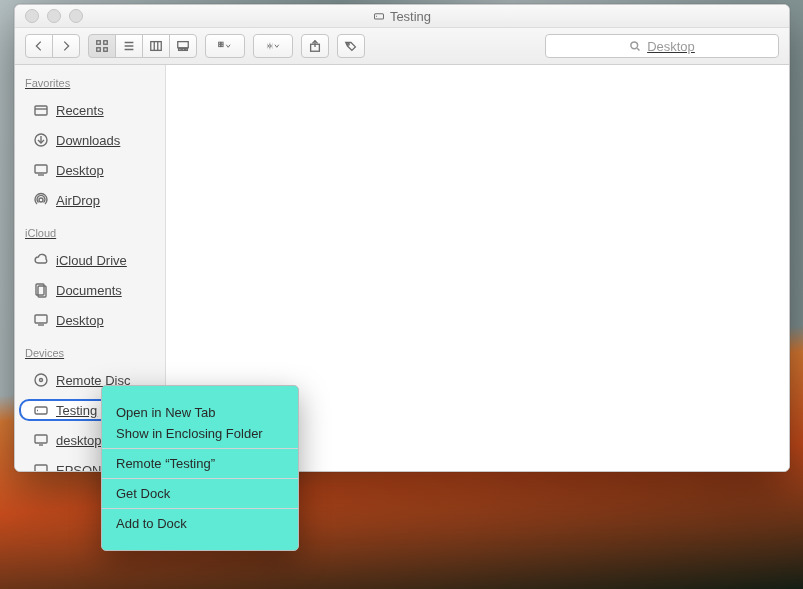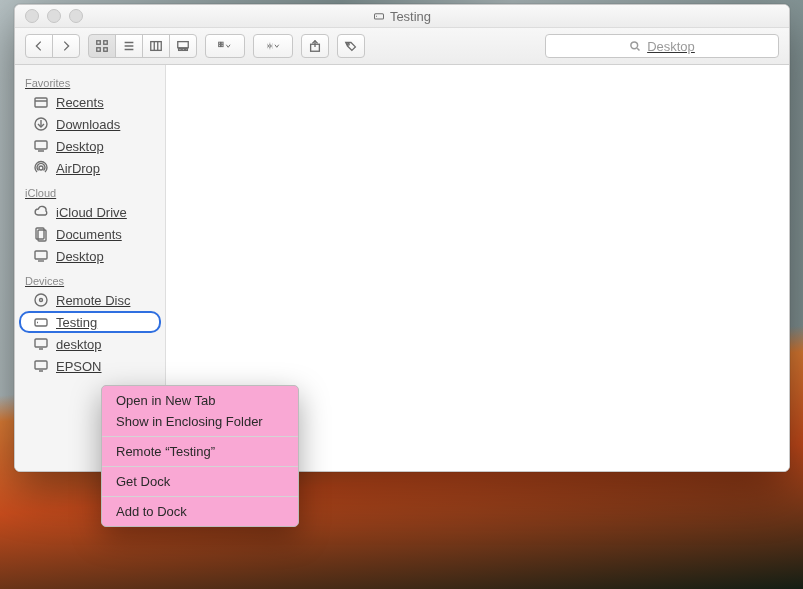--- a/index.html
+++ b/index.html
@@ -39,28 +39,28 @@
 .tb-btn svg{width:14px;height:14px;stroke:#6b6b6b;stroke-width:1.5;fill:none;}
 .spacer{flex:1;}
 .search{width:232px;height:22px;border:1px solid #c7c7c7;border-radius:4px;background:#fff;
   display:flex;align-items:center;justify-content:center;color:#9a9a9a;gap:6px;font-size:13px;}
 .search svg{width:12px;height:12px;stroke:#9a9a9a;stroke-width:2;fill:none;}
 
 
 .body{flex:1;display:flex;min-height:0;}
 .sidebar{width:150px;background:#f5f5f5;border-right:1px solid #dedede;overflow-y:auto;padding-bottom:4px;padding-top:4px;}
 .section-title{font-size:11px;color:#8a8a8a;padding:8px 10px 2px 10px;}
-.side-item{display:flex;align-items:center;gap:7px;padding:3px 8px 3px 14px;margin:0 4px;border-radius:4px;color:#444;}
+.side-item{display:flex;align-items:center;gap:7px;padding:3px 8px 3px 14px;margin:8px 4px;border-radius:4px;color:#444;}
 .side-item svg,.side-item .ic{width:16px;height:16px;flex:0 0 16px;}
 .side-item.selected{background:#fff;border:2px solid #2f6fe0;border-radius:10px;padding:1px 6px 1px 12px;}
 .content{flex:1;background:#fff;}
 
 
-.ctxmenu{position:absolute;left:101px;top:385px;width:196px;background:#f9a8d4;border:1px solid #bcbcbc;
-  border-radius:5px;box-shadow:0 10px 30px rgba(0,0,0,.35);padding:4px 0;font-size:13px;}
+.ctxmenu{position:absolute;left:101px;top:385px;width:196px;background:#5eead4;border:1px solid #bcbcbc;
+  border-radius:5px;box-shadow:0 10px 30px rgba(0,0,0,.35);padding:16px 0;font-size:13px;}
 .ctx-item{padding:3px 14px;color:#2a2a2a;white-space:nowrap;}
 .ctx-sep{height:1px;background:#d4d4d4;margin:4px 0;}
 
 
 .ic path,.ic rect,.ic circle,.ic line,.ic polyline{stroke:#6f6f6f;stroke-width:1.4;fill:none;}
 </style>
 </head>
 <body>
 
 <div class="wallpaper"></div>

